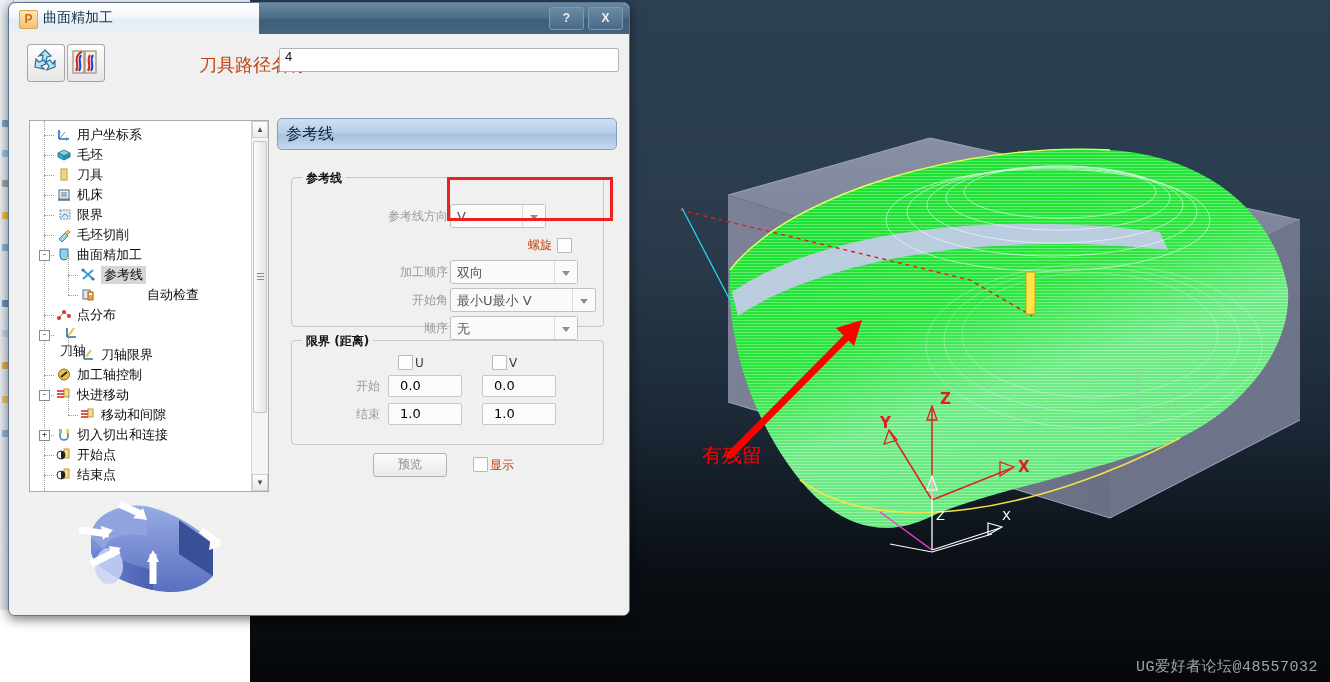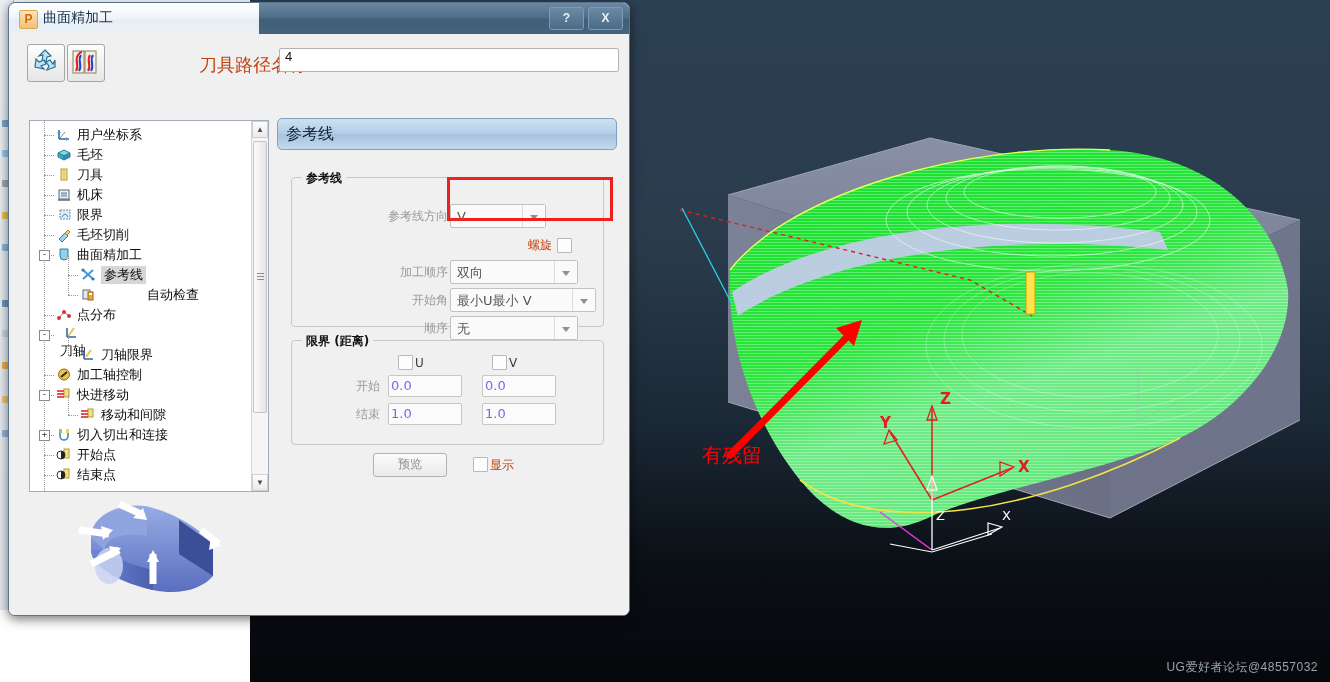--- a/index.html
+++ b/index.html
@@ -27,22 +27,22 @@
     border-right:1px solid #b5bfc9;
   }
   #bg-app-tree .spot{position:absolute;left:2px;width:9px;height:7px;border-radius:1px;}
 
   
   #model-stage{position:absolute;left:640px;top:120px;width:690px;height:470px;}
   .svg-abs{position:absolute;left:0;top:0;}
 
   #watermark{
     position:absolute;right:12px;bottom:6px;
-    color:#9aa4ad;font-size:12px;letter-spacing:.5px;
-    font-family:Liberation Sans, sans-serif;
+    color:#9aa4ad;font-size:15px;letter-spacing:.5px;
+    font-family:Liberation Mono, monospace;
   }
 
   
   #dialog{
     position:absolute;left:8px;top:2px;width:620px;height:612px;
     border:1px solid #5b7790;border-radius:7px;
     background:#f0f0f0;
     box-shadow:0 3px 12px rgba(0,0,0,.55);
     overflow:hidden;
   }
@@ -185,21 +185,21 @@
     border-left:1px solid #dcdcdc;background:#fafafa;
   }
   .fselect .arrowbox::after{
     content:"";position:absolute;left:7px;top:10px;
     border-left:4px solid transparent;border-right:4px solid transparent;
     border-top:5px solid #8e8e8e;
   }
   .finput{
     position:absolute;height:22px;border:1px solid #c7c7c7;border-radius:2px;
     background:#fbfbfb;box-sizing:border-box;
-    font-size:13px;color:#8b5cf6;line-height:20px;padding-left:2px;
+    font-size:13px;color:#000000;line-height:20px;padding-left:11px;
     font-family:"DejaVu Sans","Liberation Sans",sans-serif;
   }
   .ckbox{
     position:absolute;width:13px;height:13px;border:1px solid #b9b9b9;background:#fdfdfd;border-radius:1px;
   }
   .cktext{
     position:absolute;font-size:12px;color:#c2410c;line-height:13px;
     font-family:"DejaVu Sans","Liberation Sans",sans-serif;
   }
   .cktext.dark{color:#3a3a3a;}

